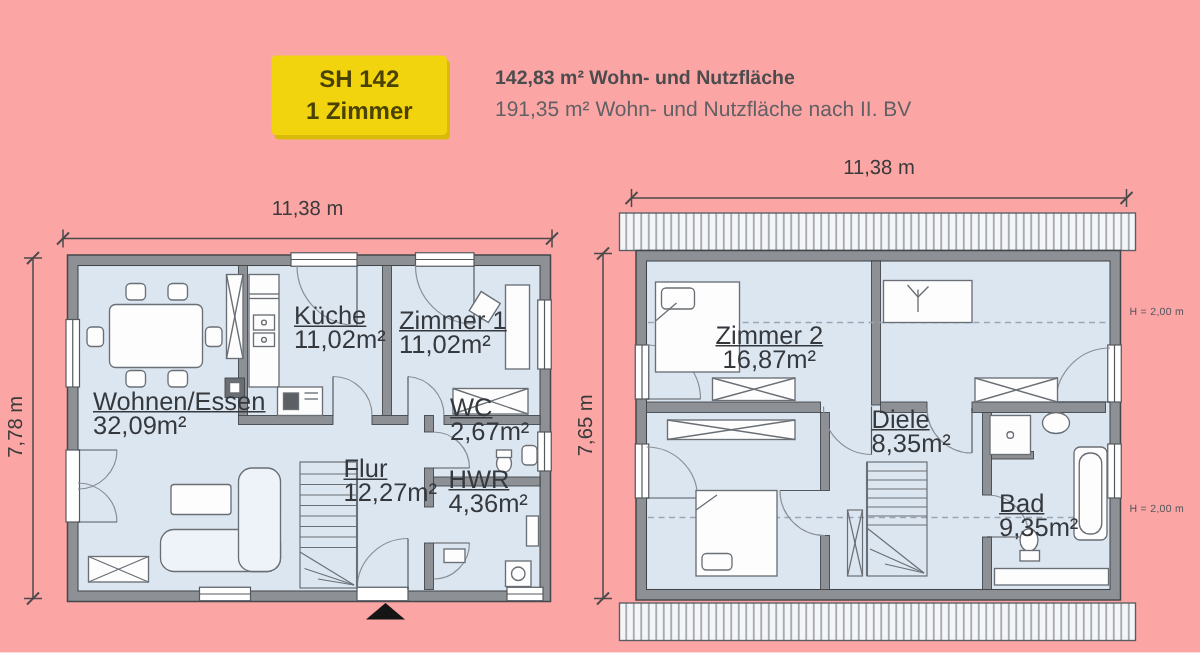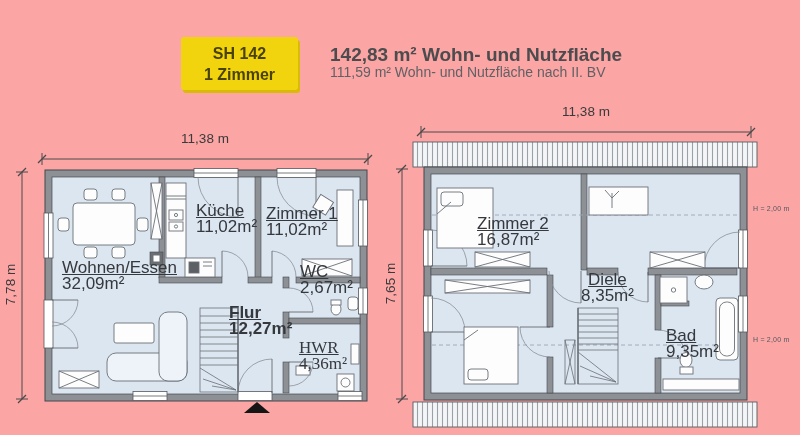--- a/index.html
+++ b/index.html
@@ -3,21 +3,21 @@
 <meta charset="utf-8">
 <style>
   html,body{margin:0;padding:0;background:#fff;}
   .page{position:relative;width:800px;height:435px;background:#fca5a5;
         font-family:"Liberation Sans",sans-serif;overflow:hidden;}
   svg{position:absolute;left:0;top:0;}
   .badge{position:absolute;left:181px;top:37px;width:117px;height:53px;
          background:#f2d40e;border-radius:3px;box-shadow:2px 3px 0 #d9ba09;
          text-align:center;color:#4a4200;font-weight:bold;font-size:16px;
          line-height:21px;padding-top:6px;box-sizing:border-box;}
-  .hdr1{position:absolute;left:330px;top:44px;font-size:19px;font-weight:bold;color:#4c4c4e;}
+  .hdr1{position:absolute;left:330px;top:44px;font-size:13px;font-weight:bold;color:#4c4c4e;}
   .hdr2{position:absolute;left:330px;top:64px;font-size:14px;color:#616165;}
   .room-label{position:absolute;color:#35383c;font-size:17px;line-height:16px;white-space:nowrap;}
   .room-name{text-decoration:underline;}
   .dim{position:absolute;font-size:13.5px;color:#3a3a3a;text-align:center;width:110px;white-space:nowrap;}
   .dim-v{width:90px;transform:rotate(-90deg);}
   .h-marker{position:absolute;font-size:7px;color:#54585e;white-space:nowrap;letter-spacing:0.2px;}
 </style>
 </head>
 <body>
 
@@ -315,21 +315,21 @@
           </g>
       </g>
     </g>
   </svg>
 
   <div class="badge">
     <div>SH 142</div>
     <div>1 Zimmer</div>
   </div>
   <div class="hdr1">142,83 m² Wohn- und Nutzfläche</div>
-  <div class="hdr2">111,59 m² Wohn- und Nutzfläche nach II. BV</div>
+  <div class="hdr2">191,35 m² Wohn- und Nutzfläche nach II. BV</div>
 
   <div class="dim" style="left:150px;top:131px;">11,38 m</div>
   <div class="dim dim-v" style="left:-35px;top:277px;">7,78 m</div>
   <div class="dim" style="left:531px;top:104px;">11,38 m</div>
   <div class="dim dim-v" style="left:345px;top:276px;">7,65 m</div>
 
   <div class="room-label" style="left:62px;top:260px;">
     <div class="room-name">Wohnen/Essen</div>
     <div class="room-area">32,09m²</div>
   </div>
@@ -338,34 +338,34 @@
     <div class="room-area">11,02m²</div>
   </div>
   <div class="room-label" style="left:266px;top:206px;">
     <div class="room-name">Zimmer 1</div>
     <div class="room-area">11,02m²</div>
   </div>
   <div class="room-label" style="left:300px;top:264px;">
     <div class="room-name">WC</div>
     <div class="room-area">2,67m²</div>
   </div>
-  <div class="room-label" style="left:229px;top:305px;font-weight:bold;">
+  <div class="room-label" style="left:229px;top:305px;">
     <div class="room-name">Flur</div>
     <div class="room-area">12,27m²</div>
   </div>
-  <div class="room-label" style="left:299px;top:340px;font-family:Liberation Serif, serif;">
+  <div class="room-label" style="left:299px;top:312px;">
     <div class="room-name">HWR</div>
     <div class="room-area">4,36m²</div>
   </div>
 
-  <div class="room-label" style="left:477px;top:216px;">
+  <div class="room-label" style="left:477px;top:216px;text-align:center;">
     <div class="room-name">Zimmer 2</div>
     <div class="room-area">16,87m²</div>
   </div>
-  <div class="room-label" style="left:581px;top:272px;text-align:center;">
+  <div class="room-label" style="left:581px;top:272px;">
     <div class="room-name">Diele</div>
     <div class="room-area">8,35m²</div>
   </div>
   <div class="room-label" style="left:666px;top:328px;">
     <div class="room-name">Bad</div>
     <div class="room-area">9,35m²</div>
   </div>
 
   <div class="h-marker" style="left:753px;top:205px;">H = 2,00 m</div>
   <div class="h-marker" style="left:753px;top:336px;">H = 2,00 m</div>

